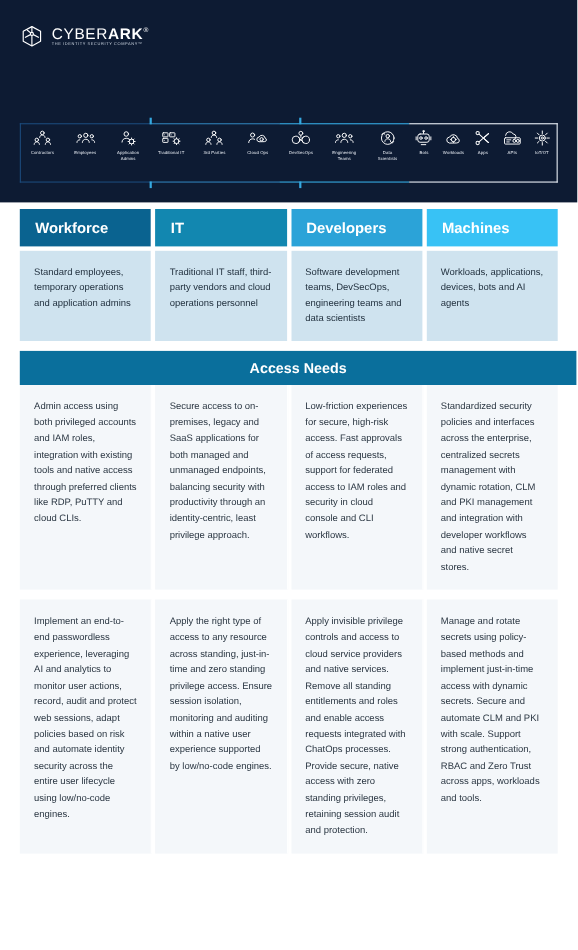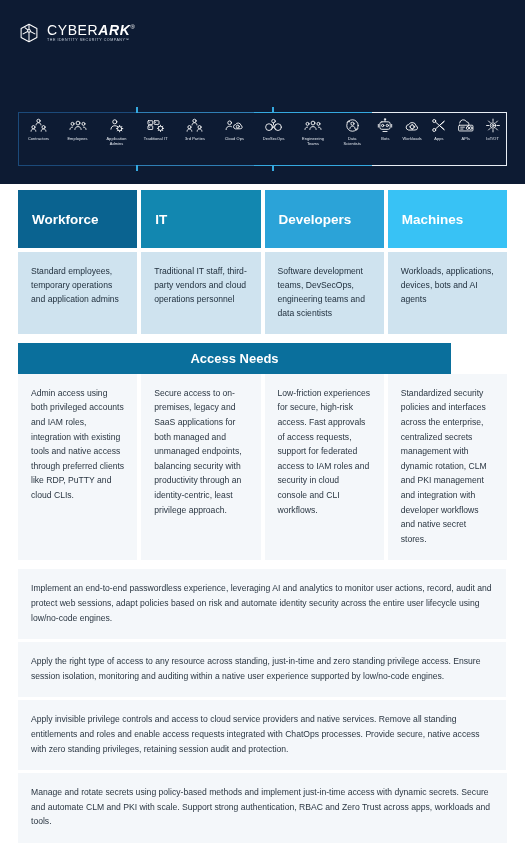--- a/index.html
+++ b/index.html
@@ -36,21 +36,21 @@
   }
   .logo-mark { width: 22px; height: 22px; display: block; }
   .logo-text-wrap { display: flex; flex-direction: column; line-height: 1; }
   .logo-word {
     font-size: 14px;
     letter-spacing: 0.6px;
     color: #ffffff;
     font-weight: 400;
     white-space: nowrap;
   }
-  .logo-word b { font-weight: 700; font-style: italic; }
+  .logo-word b { font-weight: 700; }
   .logo-word sup { font-size: 6px; vertical-align: super; }
   .logo-tag {
     font-size: 3.6px;
     letter-spacing: 0.55px;
     color: #c9d2de;
     margin-top: 2.5px;
     white-space: nowrap;
     transform: scale(1.0);
     transform-origin: left top;
   }
@@ -115,21 +115,21 @@
   .grid {
     position: absolute;
     left: 18px;
     top: 190px;
     width: 489px;
   }
   .row { display: flex; gap: 4px; }
 
   .colhead {
     flex: 1;
-    height: 58px;
+    height: 34px;
     display: flex;
     align-items: center;
     padding-left: 14px;
     color: #ffffff;
     font-size: 13.5px;
     font-weight: 700;
   }
   .head-workforce { background: #0a6390; }
   .head-it        { background: #1287b0; text-align: center; }
   .head-dev       { background: #2ba3d8; text-align: center; }
@@ -139,21 +139,21 @@
     flex: 1;
     background: #cfe3ef;
     padding: 13px 13px 13px 13px;
     font-size: 8.6px;
     line-height: 1.62;
     color: #22313f;
   }
 
   .bandwrap { margin-top: 9px; }
   .band {
-    width: 433px;
+    width: 506px;
     height: 31px;
     background: #0a6f9c;
     display: flex;
     align-items: center;
     justify-content: center;
     color: #ffffff;
     font-size: 13px;
     font-weight: 700;
   }
   .cell {
@@ -161,21 +161,21 @@
     background: #f4f7fa;
     padding: 12px 13px 14px 13px;
     font-size: 8.6px;
     line-height: 1.7;
     color: #2a3642;
     border-right: 1px solid #ffffff;
   }
   .cell:last-child { border-right: none; }
   .cells { display: flex; gap: 3px; }
   .cells-access { align-items: stretch; min-height: 176px; }
-  .cells-approach { align-items: stretch; min-height: 226px; flex-direction: column; }
+  .cells-approach { align-items: stretch; min-height: 226px; }
 </style>
 </head>
 <body>
 
 <div id="page">
 
   <div class="hero">
 
     <div class="logo-row">
       <span>

